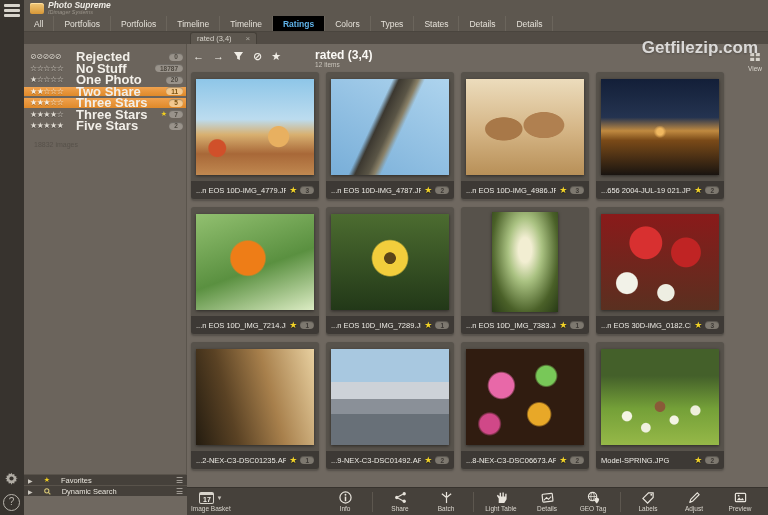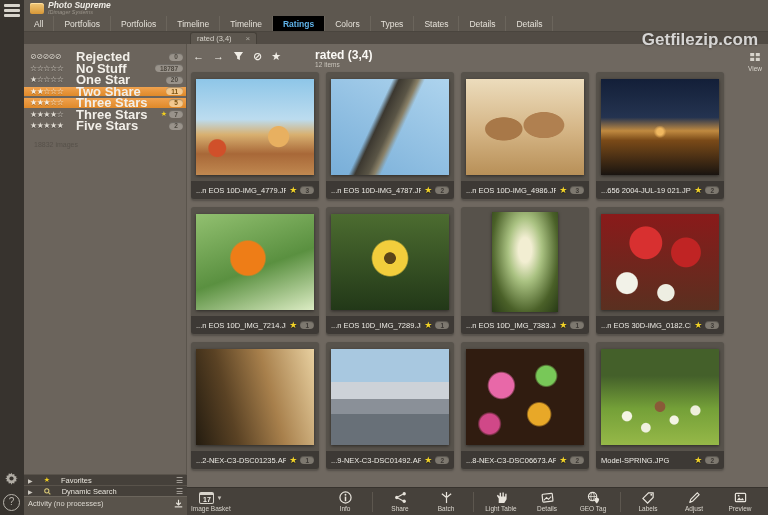--- a/index.html
+++ b/index.html
@@ -102,21 +102,21 @@
   .basket-icon { width:15px; height:12px; border:1px solid #d8d4cc; border-radius:2px; font-size:7px; font-weight:bold; color:#f0ede6; line-height:10px; border-top:3px solid #d8d4cc; }
   .basket-caret { font-size:6px; color:#c8c4bc; }
   .basket-label { font-size:6.5px; color:#d8d4cc; margin-top:1px; }
   .actions { margin-left:auto; display:flex; align-items:center; gap:2px; padding-right:6px; }
   .action-btn { width:44px; text-align:center; cursor:pointer; }
   .action-btn svg { display:block; margin:0 auto; }
   .action-label { font-size:6.5px; color:#dcd8d0; margin-top:1px; }
   .action-sep { width:1px; height:20px; background:#5d574f; margin:0 3px; }
 
   
-  .watermark { position:absolute; top:30px; right:10px; font-size:17px; font-weight:bold; color:rgba(255,255,255,.78); text-shadow:0 1px 2px rgba(0,0,0,.25); z-index:9; pointer-events:none; }
+  .watermark { position:absolute; top:38px; right:10px; font-size:17px; font-weight:bold; color:rgba(255,255,255,.78); text-shadow:0 1px 2px rgba(0,0,0,.25); z-index:9; pointer-events:none; }
 </style>
 </head>
 <body>
 
 <div class="left-strip">
   <div class="hamburger">
       <i></i>
       <i></i>
       <i></i>
     </div>
@@ -167,21 +167,21 @@
     <span class="row-label">Rejected</span>
     <span class="row-count">0</span>
   </div>
   <div class="rating-row">
     <span class="row-stars">☆☆☆☆☆</span>
     <span class="row-label">No Stuff</span>
     <span class="row-count">18787</span>
   </div>
   <div class="rating-row">
     <span class="row-stars">★☆☆☆☆</span>
-    <span class="row-label">One Star</span>
+    <span class="row-label">One Photo</span>
     <span class="row-count">20</span>
   </div>
   <div class="rating-row sel">
     <span class="row-stars">★★☆☆☆</span>
     <span class="row-label">Two Share</span>
     <span class="row-count">11</span>
   </div>
   <div class="rating-row sel">
     <span class="row-stars">★★★☆☆</span>
     <span class="row-label">Three Stars</span>
@@ -209,28 +209,20 @@
     <span class="panel-menu">☰</span>
   </div>
   <div class="panel-bar">
     <span class="panel-arrow">▶</span>
     <svg width="7" height="7" viewBox="0 0 10 10">
         <circle cx="4" cy="4" r="3" fill="none" stroke="#d8c878" stroke-width="1.5"></circle>
         <line x1="6.2" y1="6.2" x2="9" y2="9" stroke="#d8c878" stroke-width="1.5"></line>
       </svg>
     <span class="panel-label">Dynamic Search</span>
     <span class="panel-menu">☰</span>
-  </div>
-  <div class="activity-bar">
-    <span class="activity-label">Activity (no processes)</span>
-    <svg width="9" height="9" viewBox="0 0 12 12">
-        <line x1="6" y1="1" x2="6" y2="7" stroke="#e8e4dc" stroke-width="1.5"></line>
-        <path d="M3 5l3 3 3-3" fill="none" stroke="#e8e4dc" stroke-width="1.5"></path>
-        <line x1="1" y1="10.5" x2="11" y2="10.5" stroke="#e8e4dc" stroke-width="1.5"></line>
-      </svg>
   </div>
 </div>
 
 <div class="content">
   <div class="content-toolbar">
     <div class="nav-icons">
       <span class="nav-ic">←</span>
       <span class="nav-ic">→</span>
       <span class="nav-ic">
         <svg width="11" height="10" viewBox="0 0 12 11">

